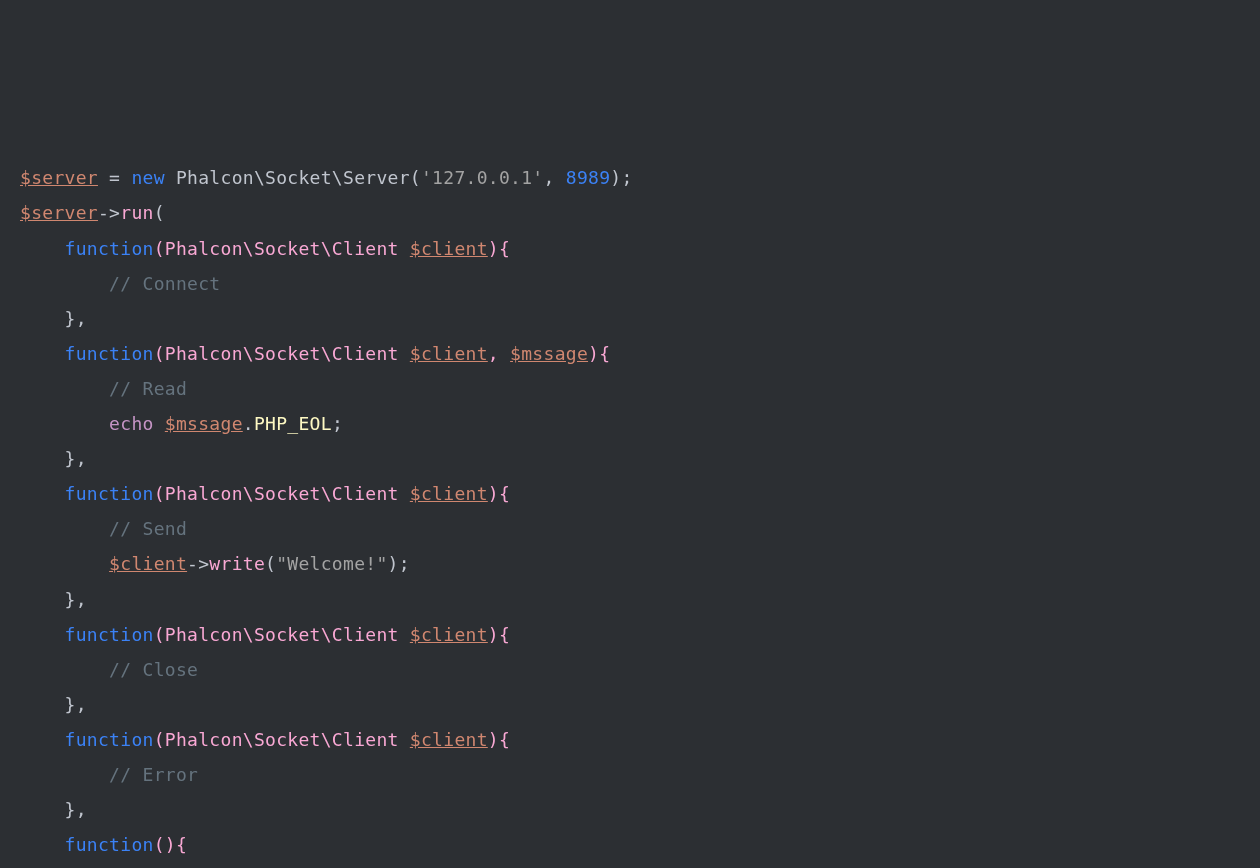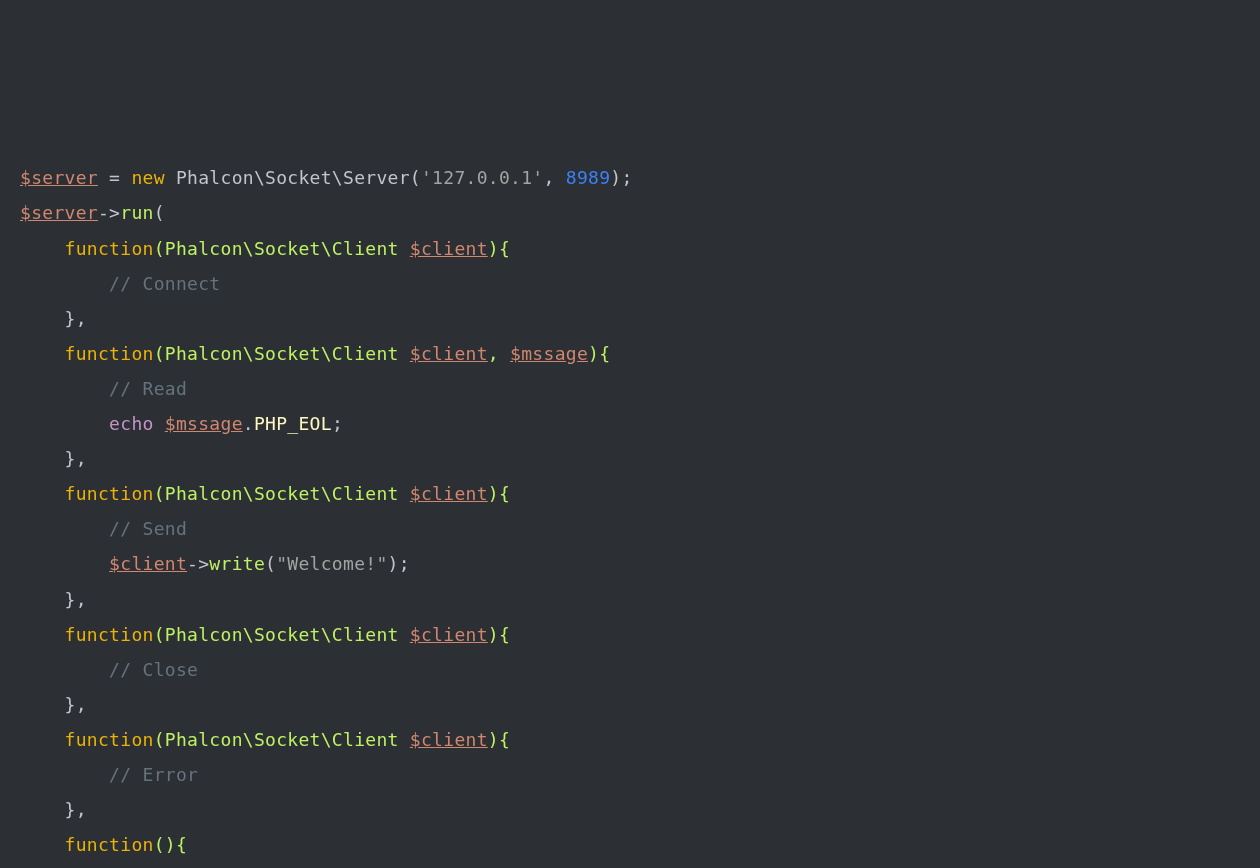--- a/index.html
+++ b/index.html
@@ -18,21 +18,21 @@
       letter-spacing: 0.3px;
     }
     .code-line {
       display: block;
     }
     .variable {
       color: #d08770;
       text-decoration: underline;
     }
     .keyword {
-      color: #eab308;
+      color: #3b82f6;
     }
     .class-name {
       color: #c0c5ce;
       margin-top: 12px;
     }
     .string {
       color: #a3a3a3;
     }
     .number {
       color: #3b82f6;
@@ -40,21 +40,21 @@
     .comment {
       color: #65737e;
     }
     .punctuation {
       color: #c0c5ce;
     }
     .operator {
       color: #c0c5ce;
     }
     .normal {
-      color: #bef264;
+      color: #f9a8d4;
     }
     .echo {
       color: #c594c5;
       text-align: center;
     }
     .constant {
       color: #fef9c3;
     }
   </style>
 </head>

